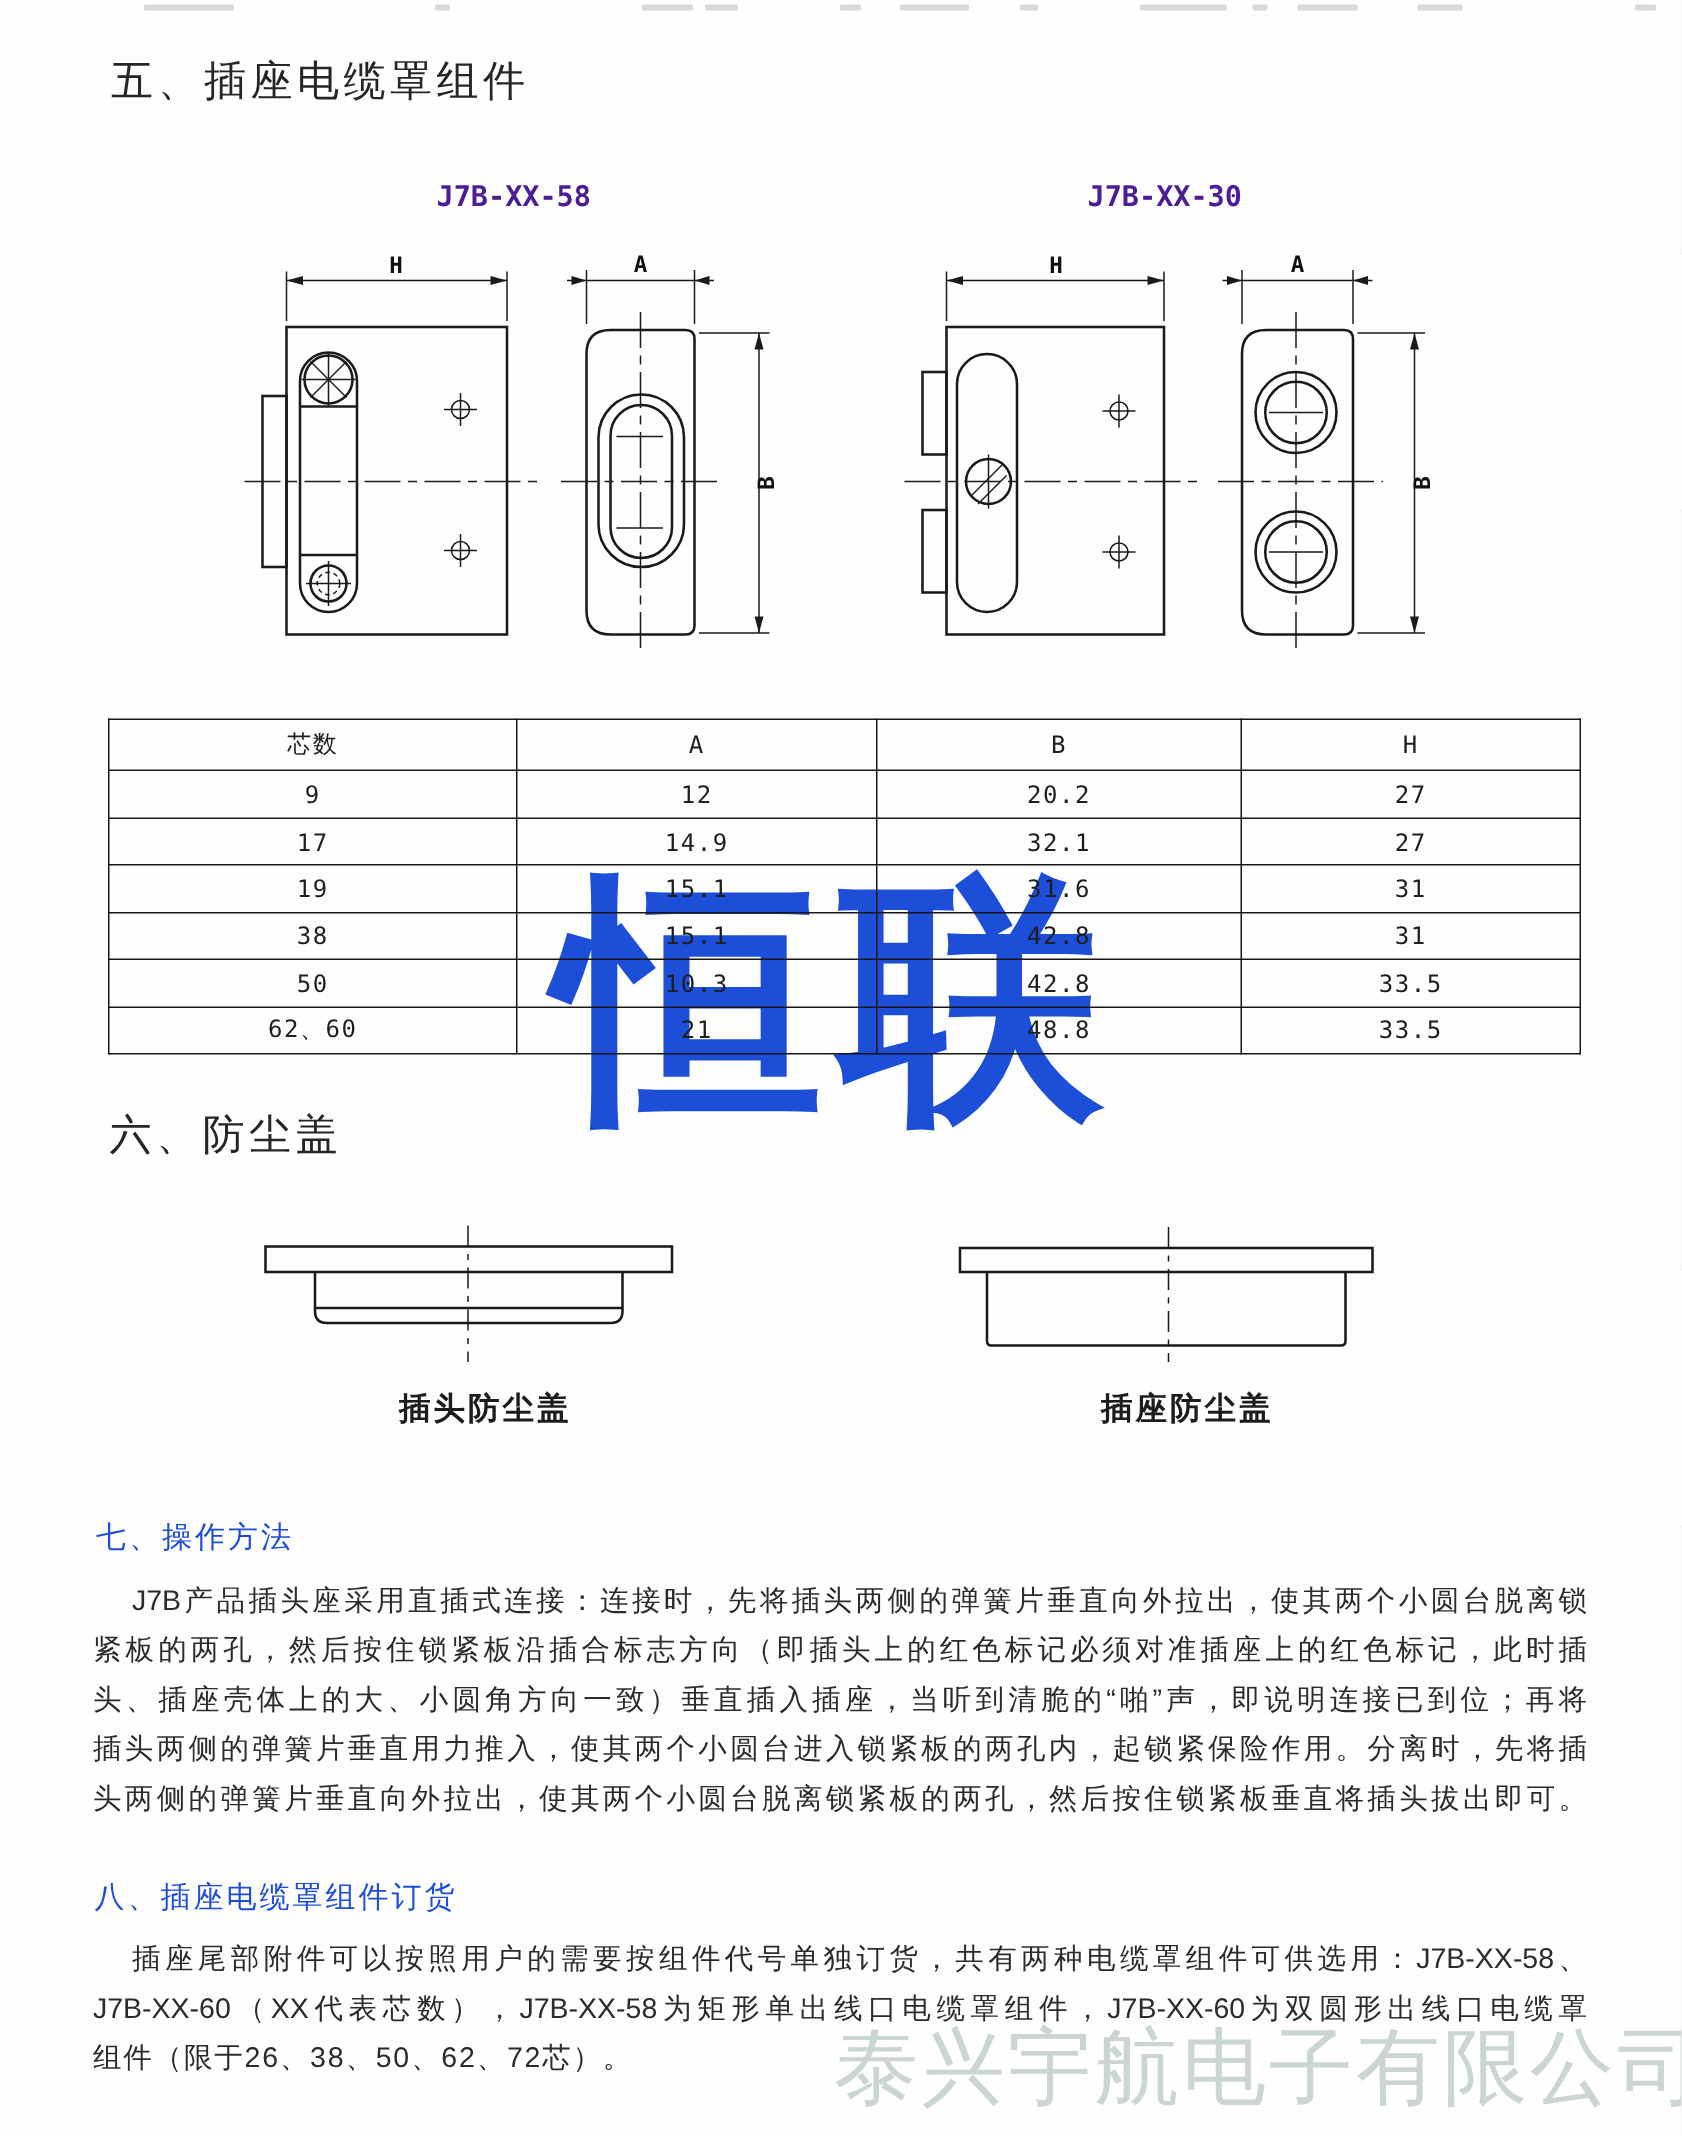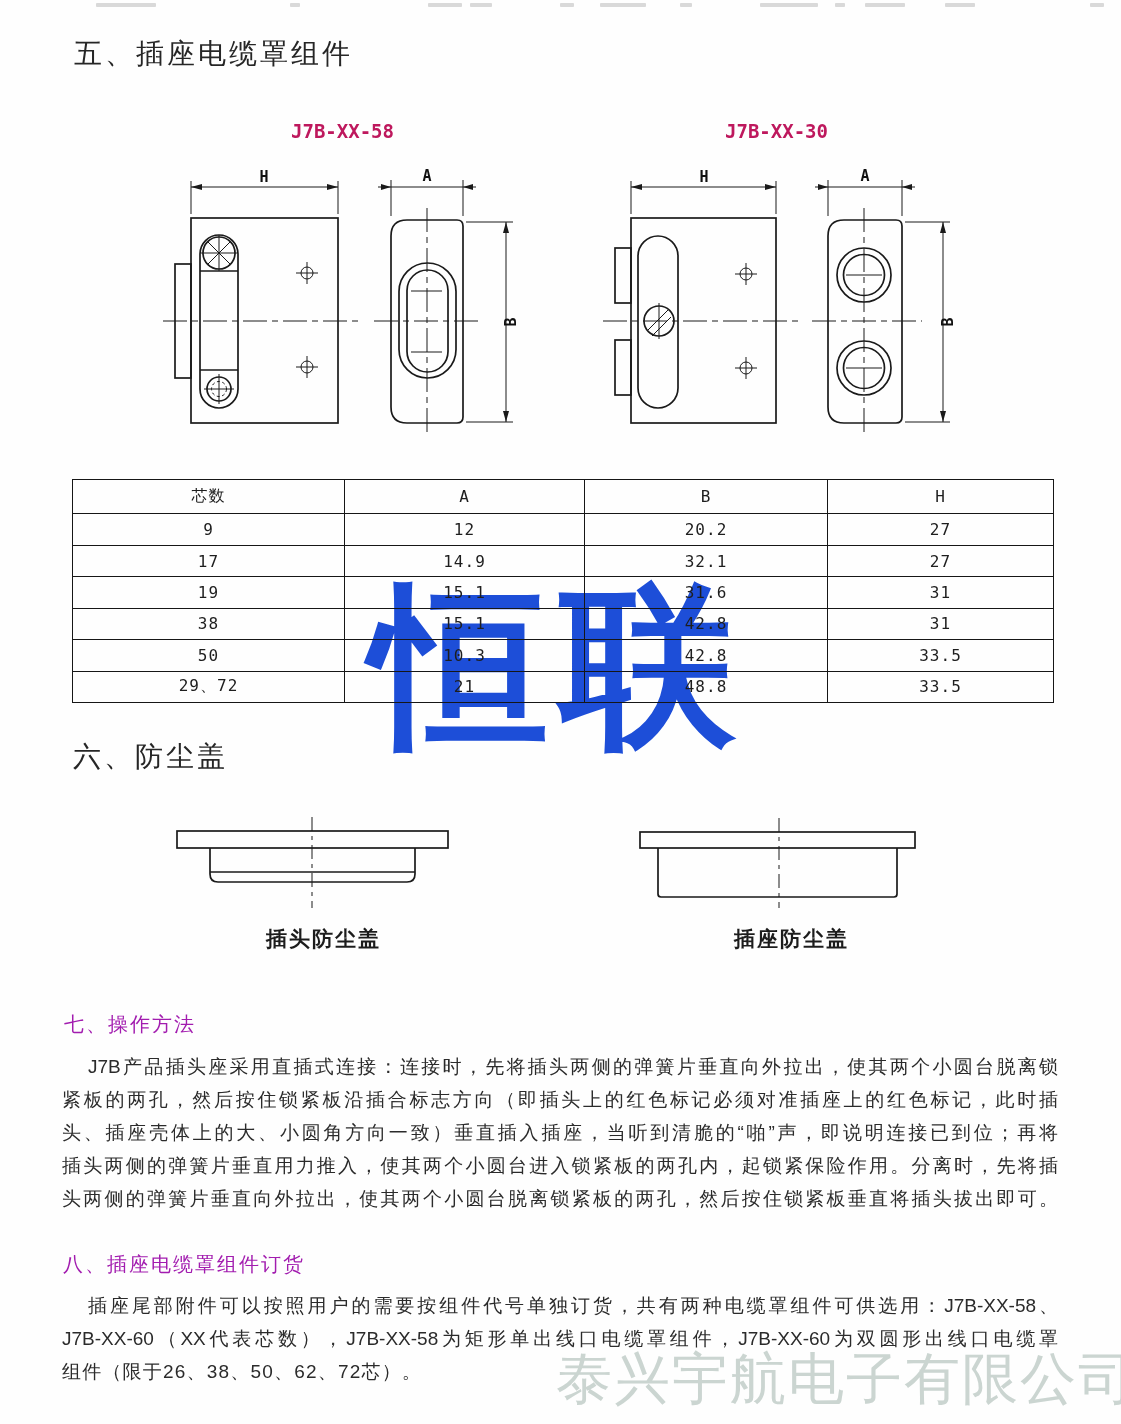--- a/index.html
+++ b/index.html
@@ -6,25 +6,25 @@
   .page{
     position:relative; width:1121px; height:1424px; margin:0 auto;
     background:#fefefe; overflow:hidden;
     font-family:"Liberation Sans", sans-serif; color:#2a2a2a;
   }
   .abs{position:absolute;}
   
   .frag{position:absolute; top:3px; height:4px; background:#b9b9b9; opacity:.55; border-radius:1px;}
   
   .h-major{font-size:28px; letter-spacing:3px; color:#262626; z-index:3;}
-  .h-minor{font-size:20px; letter-spacing:2px; color:#a21caf; z-index:3;}
+  .h-minor{font-size:20px; letter-spacing:2px; color:#1d4ed8; z-index:3;}
   
   .drawing-title{
     font-family:"DejaVu Sans Mono", monospace; font-weight:bold; font-size:19px;
-    color:#be185d; letter-spacing:0px; z-index:3;
+    color:#4c1d95; letter-spacing:0px; z-index:3;
   }
   
   .bodyline{
     position:absolute; font-size:19px; color:#2b2b2b; white-space:nowrap;
     letter-spacing:1.2px; z-index:3;
   }
   .bodyline.just{white-space:normal; text-align:justify; text-align-last:justify; letter-spacing:0;}
   
   table.dim-table{
     position:absolute; left:72px; top:479px; width:981px; height:224px;
@@ -256,21 +256,21 @@
       <td>42.8</td>
       <td>31</td>
     </tr>
     <tr>
       <td>50</td>
       <td>10.3</td>
       <td>42.8</td>
       <td>33.5</td>
     </tr>
     <tr>
-      <td>29、72</td>
+      <td>62、60</td>
       <td>21</td>
       <td>48.8</td>
       <td>33.5</td>
     </tr>
   </tbody>
     </table>
 
   <div class="abs h-major" style="left:73px; top:738px;">六、防尘盖</div>
   <div class="abs cover-label" style="left:266px; top:925px;">插头防尘盖</div>
   <div class="abs cover-label" style="left:734px; top:925px;">插座防尘盖</div>

